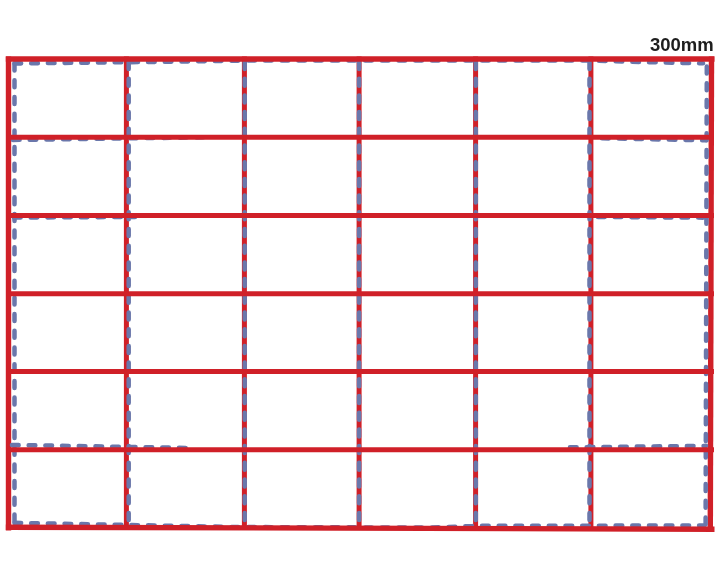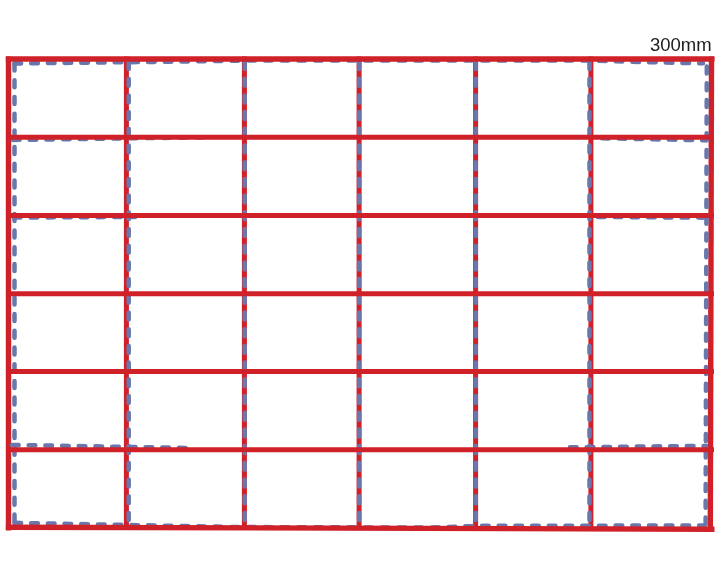--- a/index.html
+++ b/index.html
@@ -1,17 +1,17 @@
 <!DOCTYPE html>
 <html><head>
 <meta charset="utf-8">
 <style>
   html,body{margin:0;padding:0;background:#ffffff;}
   .page{position:relative;width:720px;height:570px;background:#ffffff;overflow:hidden;
-        font-family:"Liberation Sans", sans-serif;}
+        font-family:"Liberation Sans", sans-serif;font-weight:bold;}
 </style>
 </head>
 <body>
 <div class="page">
 <svg width="720" height="570" viewBox="0 0 720 570" xmlns="http://www.w3.org/2000/svg">
 
   <rect x="0" y="0" width="720" height="570" fill="#ffffff"></rect>
 
   <g stroke="#d02028" stroke-width="5" fill="none" stroke-linecap="butt">
 

